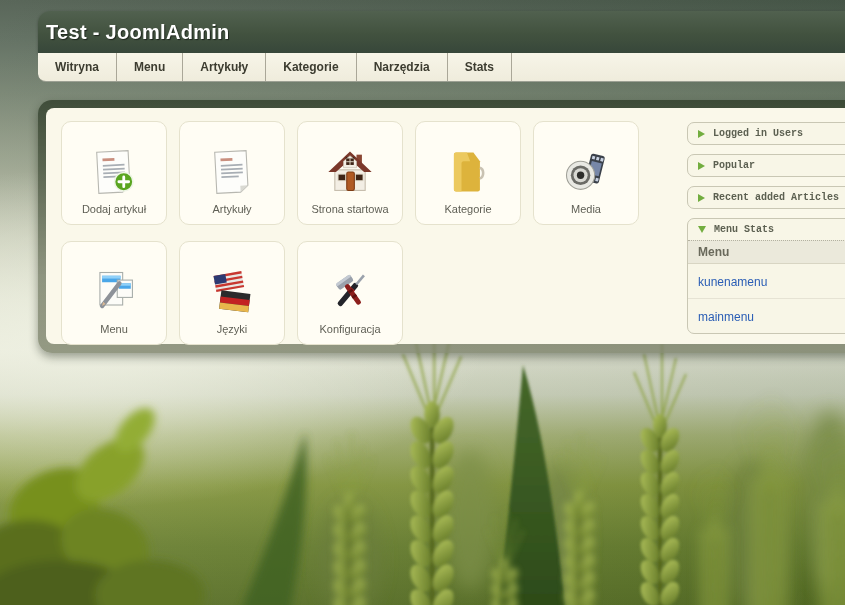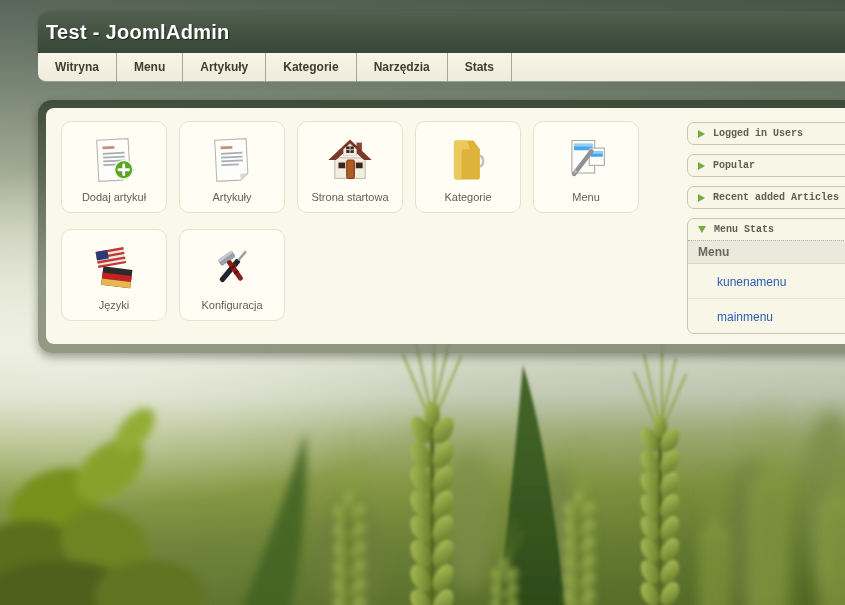--- a/index.html
+++ b/index.html
@@ -57,21 +57,21 @@
     position:absolute; left:8px; top:8px; right:8px; bottom:9px;
     background:#faf8ea; border-radius:8px;
   }
 
   
   .grid {
     position:absolute; left:15px; top:13px; width:618px;
     display:flex; flex-wrap:wrap; column-gap:12px; row-gap:16px;
   }
   .card {
-    width:106px; height:92px; background:#fffdf4;
+    width:106px; height:104px; background:#fffdf4;
     border:1px solid #e5e2cd; border-radius:10px;
     display:flex; flex-direction:column; align-items:center; justify-content:flex-end;
     padding-bottom:9px; cursor:pointer;
   }
   .card .ico { height:58px; display:flex; align-items:center; justify-content:center; margin-bottom:2px; }
   .card .lbl { font-size:11px; color:#5f5f55; white-space:nowrap; }
 
   
   .sidebar { position:absolute; left:641px; top:14px; width:206px; }
   .sbox {
@@ -83,21 +83,21 @@
   }
   .sbox-h .t { font-size:10px; font-weight:bold; color:#5c6051; white-space:nowrap;font-family:Liberation Mono, monospace; }
   .arr-r { width:0; height:0; border-left:7px solid #72ad3f; border-top:4.5px solid transparent; border-bottom:4.5px solid transparent; }
   .arr-d { width:0; height:0; border-top:7px solid #72ad3f; border-left:4.5px solid transparent; border-right:4.5px solid transparent; }
   .stats-th {
     background:#ebe9db; border-top:1px dotted #b3b1a0; border-bottom:1px solid #d8d5c3;
     padding:4px 10px; font-size:12px; font-weight:bold; color:#69695b;
   }
   .stats-row { padding:8px 10px; border-bottom:1px solid #e6e3d4; }
   .stats-row:last-child { border-bottom:none; }
-  .stats-row a { font-size:12px; color:#2a5db5; text-decoration:none; cursor:pointer;margin-left:19px; }
+  .stats-row a { font-size:12px; color:#2a5db5; text-decoration:none; cursor:pointer; }
 </style>
 </head>
 <body>
 
 <svg class="bg-art" viewBox="0 0 845 605" xmlns="http://www.w3.org/2000/svg">
   <defs>
     <linearGradient id="gEar" x1="0" y1="0" x2="1" y2="1">
       <stop offset="0" stop-color="#b3c45e"></stop>
         <stop offset="1" stop-color="#5f7524"></stop>
     </linearGradient>
@@ -245,20 +245,41 @@
         <div class="ico">
           <svg width="52" height="52" viewBox="0 0 48 48">
             <path d="M13 6 q-2 0 -2 2 v32 q0 2 2 2 h20 q2 0 2 -2 V14 l-6-8 z" fill="#ddb33c"></path>
             <path d="M13 6 h10 l3 8 h-6 q-2 0 -2 2 v26 h-5 q-2 0 -2 -2 V8 q0 -2 2 -2 z" fill="#ecc95e"></path>
             <path d="M35 20 q3 1 3 5 t-3 5" fill="none" stroke="#c9c2b2" stroke-width="2.4"></path>
           </svg>
         </div>
         <span class="lbl">Kategorie</span>
       </div>
 
+      <div class="card">
+        <div class="ico">
+          <svg width="52" height="52" viewBox="0 0 48 48">
+            <g transform="rotate(14 33 20)">
+              <rect x="26" y="8" width="13" height="26" rx="2" fill="#3a4049"></rect>
+              <rect x="27.5" y="10" width="2.6" height="3" fill="#c9d2e2"></rect>
+                <rect x="31.5" y="10" width="2.6" height="3" fill="#c9d2e2"></rect>
+                <rect x="35.5" y="10" width="2.6" height="3" fill="#c9d2e2"></rect>
+              <rect x="27.5" y="29" width="2.6" height="3" fill="#c9d2e2"></rect>
+                <rect x="31.5" y="29" width="2.6" height="3" fill="#c9d2e2"></rect>
+                <rect x="35.5" y="29" width="2.6" height="3" fill="#c9d2e2"></rect>
+              <rect x="28" y="15" width="9.5" height="12" fill="#7787a8"></rect>
+            </g>
+            <circle cx="19" cy="27" r="13" fill="#e9e9e3" stroke="#a0a098"></circle>
+            <circle cx="19" cy="27" r="9" fill="#6b6b66"></circle>
+            <circle cx="19" cy="27" r="6.5" fill="#d8d8d2"></circle>
+            <circle cx="19" cy="27" r="3.4" fill="#2d2d2a"></circle>
+          </svg>
+        </div>
+        <span class="lbl">Media</span>
+      </div>
 
       <div class="card">
         <div class="ico">
           <svg width="52" height="52" viewBox="0 0 48 48">
             <rect x="11" y="6" width="21" height="30" fill="#fcfcf8" stroke="#a7ada9"></rect>
             <rect x="13" y="9" width="17" height="6" fill="#49a6e8"></rect>
             <rect x="13" y="9" width="17" height="2.6" fill="#8fd0f8"></rect>
             <rect x="27" y="13" width="14" height="16" fill="#fcfcf8" stroke="#a7ada9"></rect>
             <rect x="28.5" y="16" width="11" height="5" fill="#49a6e8"></rect>
             <rect x="28.5" y="16" width="11" height="2.2" fill="#8fd0f8"></rect>

